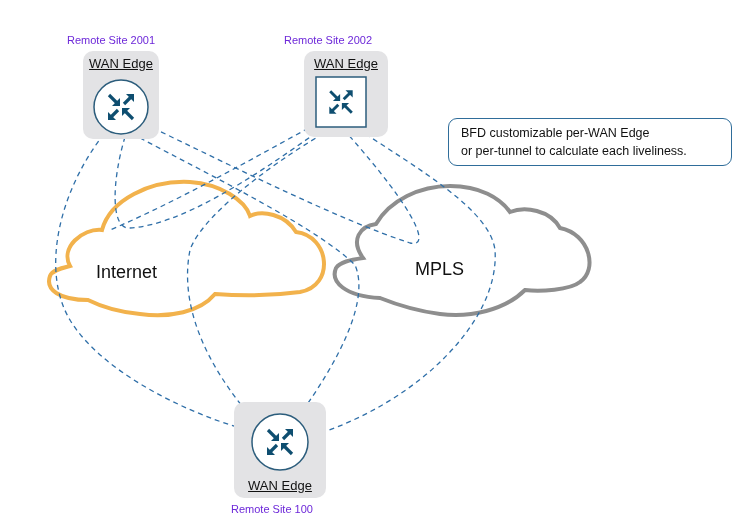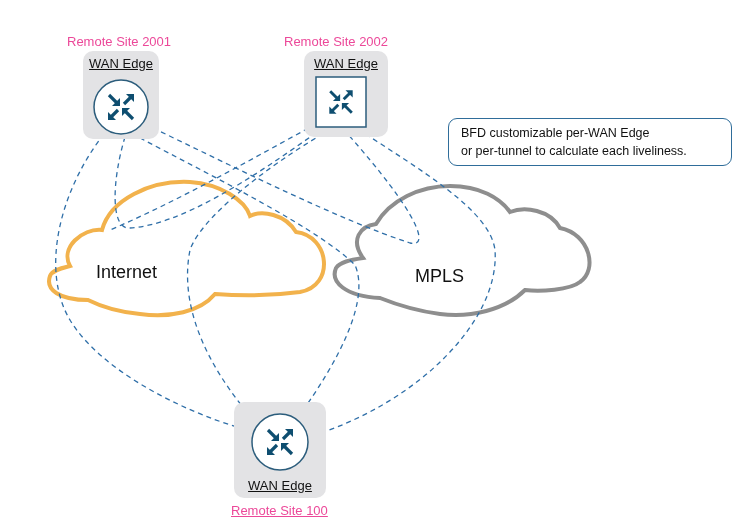--- a/index.html
+++ b/index.html
@@ -1,19 +1,19 @@
 <!DOCTYPE html>
 <html><head>
 <meta charset="utf-8">
 <style>
   html, body { margin: 0; padding: 0; background: #ffffff; }
   body { width: 734px; height: 530px; position: relative; overflow: hidden;
          font-family: "Liberation Sans", "DejaVu Sans", sans-serif; color: #111; }
   #stage { position: absolute; left: 0; top: 0; width: 734px; height: 530px; }
-  .site-label { position: absolute; font-size: 13px; color: #ec4899; white-space: nowrap; }
+  .site-label { position: absolute; font-size: 11px; color: #6d28d9; white-space: nowrap; }
   .device-box { position: absolute; background: #e3e3e5; border-radius: 10px; }
   .device-label { position: absolute; font-size: 13px; color: #111; white-space: nowrap; text-align: center; text-decoration: underline; }
   .callout { position: absolute; border: 1.3px solid #2f6d9a; border-radius: 9px; background: #fff;
              font-size: 12.5px; line-height: 18px; color: #111; padding: 5px 12px; box-sizing: border-box; }
   .callout div { white-space: nowrap; }
   .cloud-label { position: absolute; font-size: 18px; color: #111; white-space: nowrap; }
 </style>
 </head>
 <body>
 
@@ -78,22 +78,22 @@
     <rect x="1" y="1" width="50" height="50" fill="#fff" stroke="#2c5d7c" stroke-width="1.5"></rect>
     <use href="#router-arrows" transform="translate(26,26) scale(0.9)"></use>
   </svg>
 
   <div class="device-box" style="left:234px;top:402px;width:92px;height:96px;"></div>
   <svg style="position:absolute;left:249px;top:411px" width="62" height="62">
     <circle cx="31" cy="31" r="28" fill="#fff" stroke="#2c5d7c" stroke-width="1.5"></circle>
     <use href="#router-arrows" transform="translate(31,31)"></use>
   </svg>
   <div class="device-label" style="left:234px;top:478px;width:92px;">WAN Edge</div>
-  <div class="site-label" style="left:231px;top:503px;text-decoration:underline;">Remote Site 100</div>
+  <div class="site-label" style="left:231px;top:503px;">Remote Site 100</div>
 
   <div class="cloud-label" style="left:96px;top:262px;">Internet</div>
-  <div class="cloud-label" style="left:415px;top:259px;margin-top:7px;">MPLS</div>
+  <div class="cloud-label" style="left:415px;top:259px;">MPLS</div>
 
   <div class="callout" style="left:416px;top:118px;width:284px;height:48px;margin-left:32px;">
     <div>BFD customizable per-WAN Edge</div>
     <div>or per-tunnel to calculate each liveliness.</div>
   </div>
 </div>
 
 </body></html>

